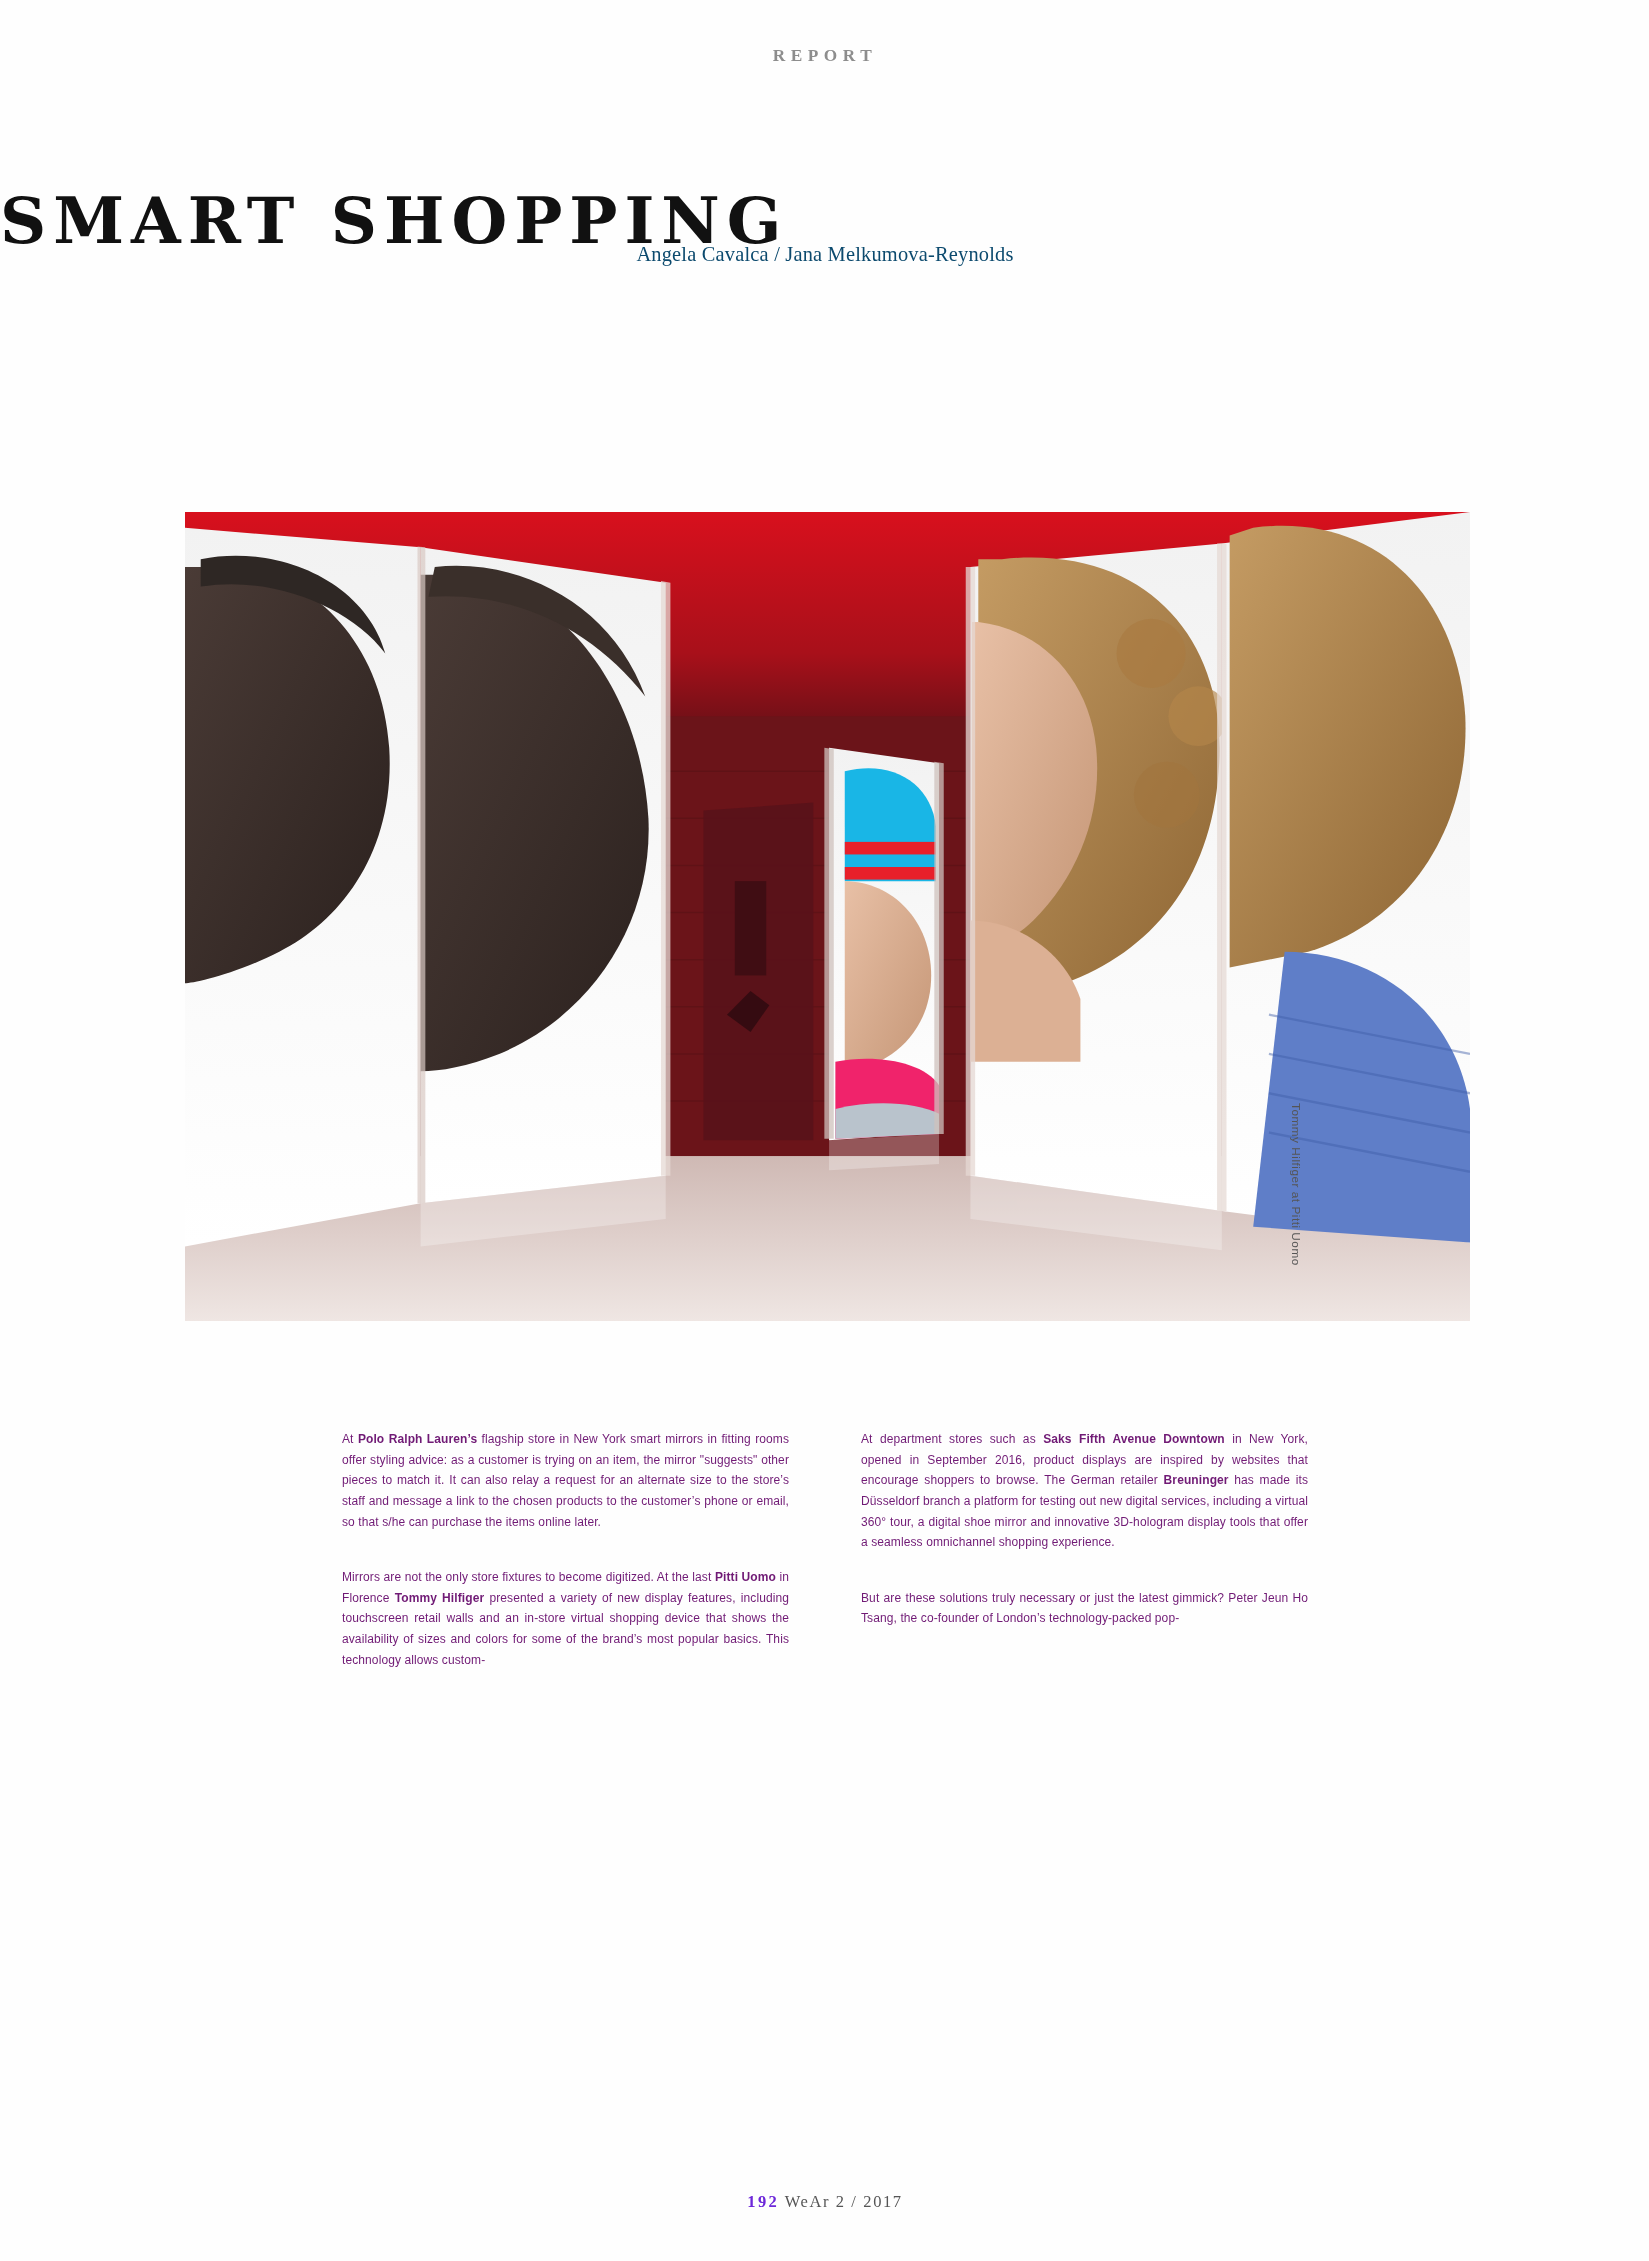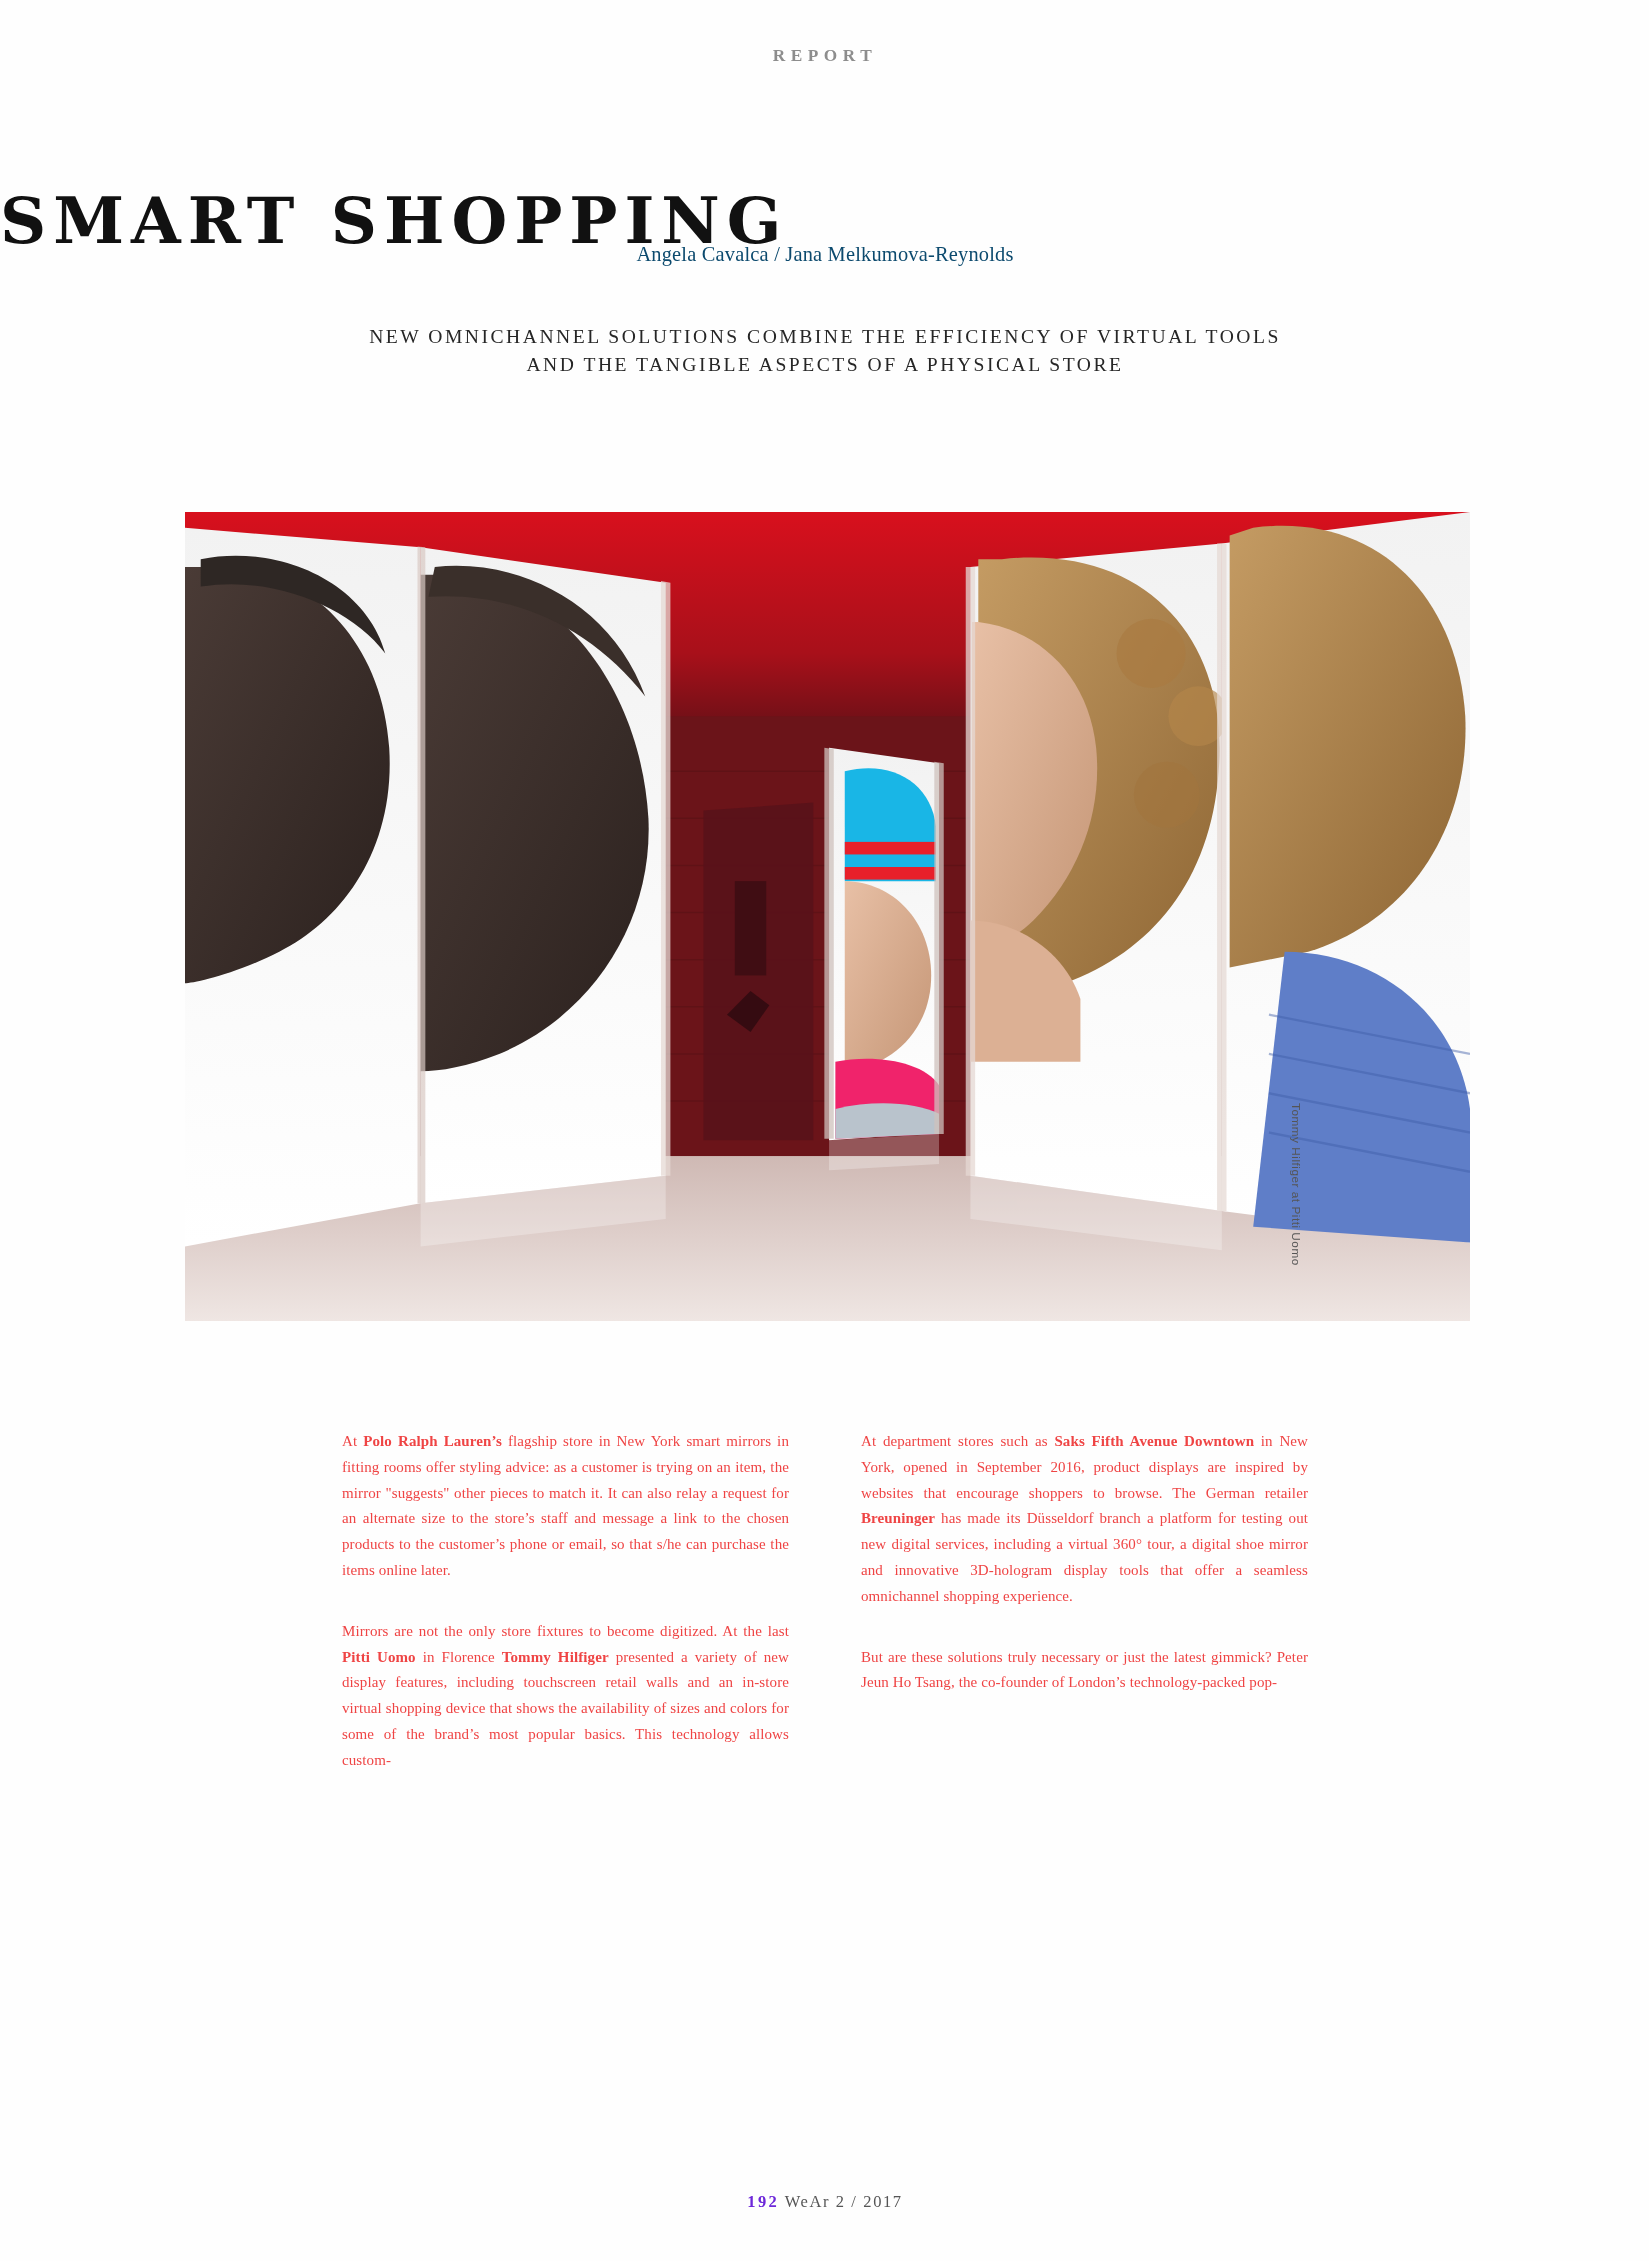--- a/index.html
+++ b/index.html
@@ -109,24 +109,24 @@
   .columns {
     position: absolute;
     left: 342px;
     top: 1429px;
     width: 966px;
     display: flex;
     gap: 72px;
   }
   .col {
     width: 447px;
-    font-family: Liberation Serif, serif;
-    font-size: 15px;
+    font-family: Liberation Sans, sans-serif;
+    font-size: 12px;
     line-height: 1.72;
-    color: #ef4444;
+    color: #701a75;
     text-align: justify;
     letter-spacing: 0.1px;
   }
   .col p { margin: 0 0 35px 0; }
   .col p:last-child { margin-bottom: 0; }
   .col b { font-weight: 700; }
 
   
   .folio {
     position: absolute;
@@ -145,24 +145,20 @@
 <body>
 
 <div class="page">
 
   <div class="kicker">REPORT</div>
 
   <h1 class="headline">SMART SHOPPING</h1>
 
   <div class="byline">Angela Cavalca / Jana Melkumova-Reynolds</div>
 
-  <div class="standfirst">
-    <span>NEW OMNICHANNEL SOLUTIONS COMBINE THE EFFICIENCY OF VIRTUAL TOOLS</span>
-    <span class="line2">AND THE TANGIBLE ASPECTS OF A PHYSICAL STORE</span>
-  </div>
 
   <div class="figure">
     <div class="photo">
       <svg width="1285" height="809" viewBox="0 0 1636 1030" preserveAspectRatio="none">
         <defs>
           <linearGradient id="ceil" x1="0" y1="0" x2="0" y2="1">
             <stop offset="0%" stop-color="#d8101d"></stop>
             <stop offset="60%" stop-color="#a8101a"></stop>
             <stop offset="100%" stop-color="#5d1016"></stop>
           </linearGradient>

